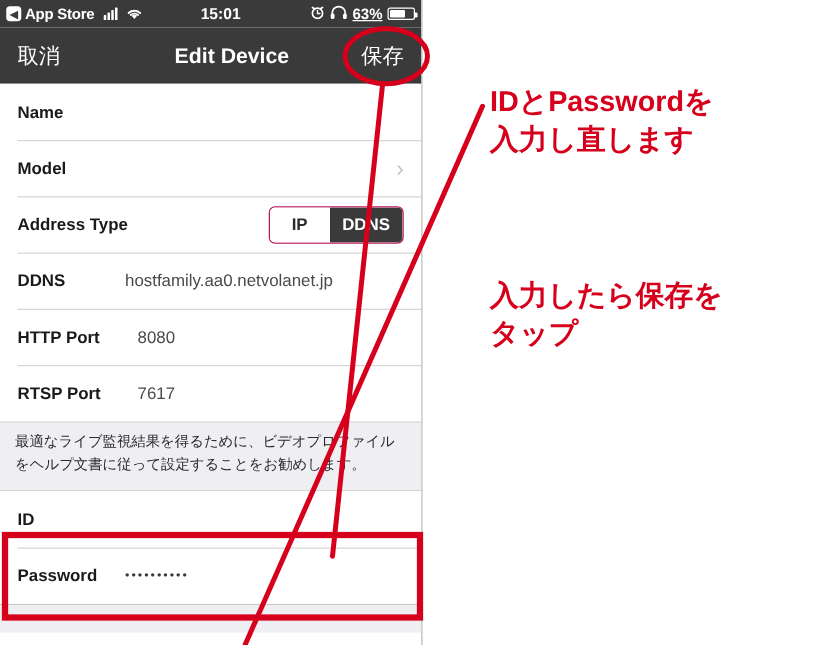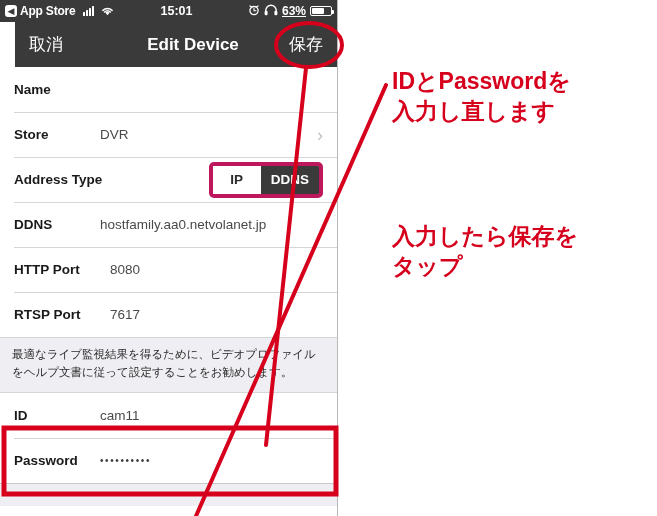--- a/index.html
+++ b/index.html
@@ -116,21 +116,20 @@
   .navbar {
     height: 45px;
     background: #3a3a3a;
     color: #ffffff;
     display: flex;
     align-items: center;
     justify-content: space-between;
     padding: 0 14px;
     box-sizing: border-box;
     position: relative;
-    margin-left: 15px;
   }
   .nav-btn {
     font-size: 17px;
     color: #ffffff;
     font-weight: normal;
     white-space: nowrap;
   }
   .nav-title {
     position: absolute;
     left: 0; right: 0;
@@ -185,21 +184,21 @@
   .dots {
     letter-spacing: 1.6px;
     font-size: 10px;
     color: #3a3a3a;
   }
 
   
   .segmented {
     margin-left: auto;
     display: flex;
-    border: 4px solid #be185d;
+    border: 1px solid #be185d;
     border-radius: 5px;
     overflow: hidden;
     height: 28px;
   }
   .seg {
     min-width: 48px;
     display: flex;
     align-items: center;
     justify-content: center;
     font-size: 13.5px;
@@ -297,22 +296,21 @@
     <div class="nav-btn nav-save">保存</div>
   </div>
 
   <div class="list">
 
     <div class="row">
       <span class="row-label">Name</span>
     </div>
 
     <div class="row">
-      <span class="row-label">Store</span>
-      <span class="row-value">DVR</span>
+      <span class="row-label">Model</span>
       <span class="chevron">›</span>
     </div>
 
     <div class="row">
       <span class="row-label wide">Address Type</span>
       <span class="segmented">
         <span class="seg off">IP</span>
         <span class="seg on">DDNS</span>
       </span>
     </div>
@@ -329,21 +327,20 @@
 
     <div class="row">
       <span class="row-label wide">RTSP Port</span>
       <span class="row-value">7617</span>
     </div>
 
     <div class="note">最適なライブ監視結果を得るために、ビデオプロファイルをヘルプ文書に従って設定することをお勧めします。</div>
 
     <div class="row">
       <span class="row-label">ID</span>
-      <span class="row-value">cam11</span>
     </div>
 
     <div class="row">
       <span class="row-label">Password</span>
       <span class="row-value dots">••••••••••</span>
     </div>
 
     <div class="bottom-strip"></div>
   </div>
 </div>

